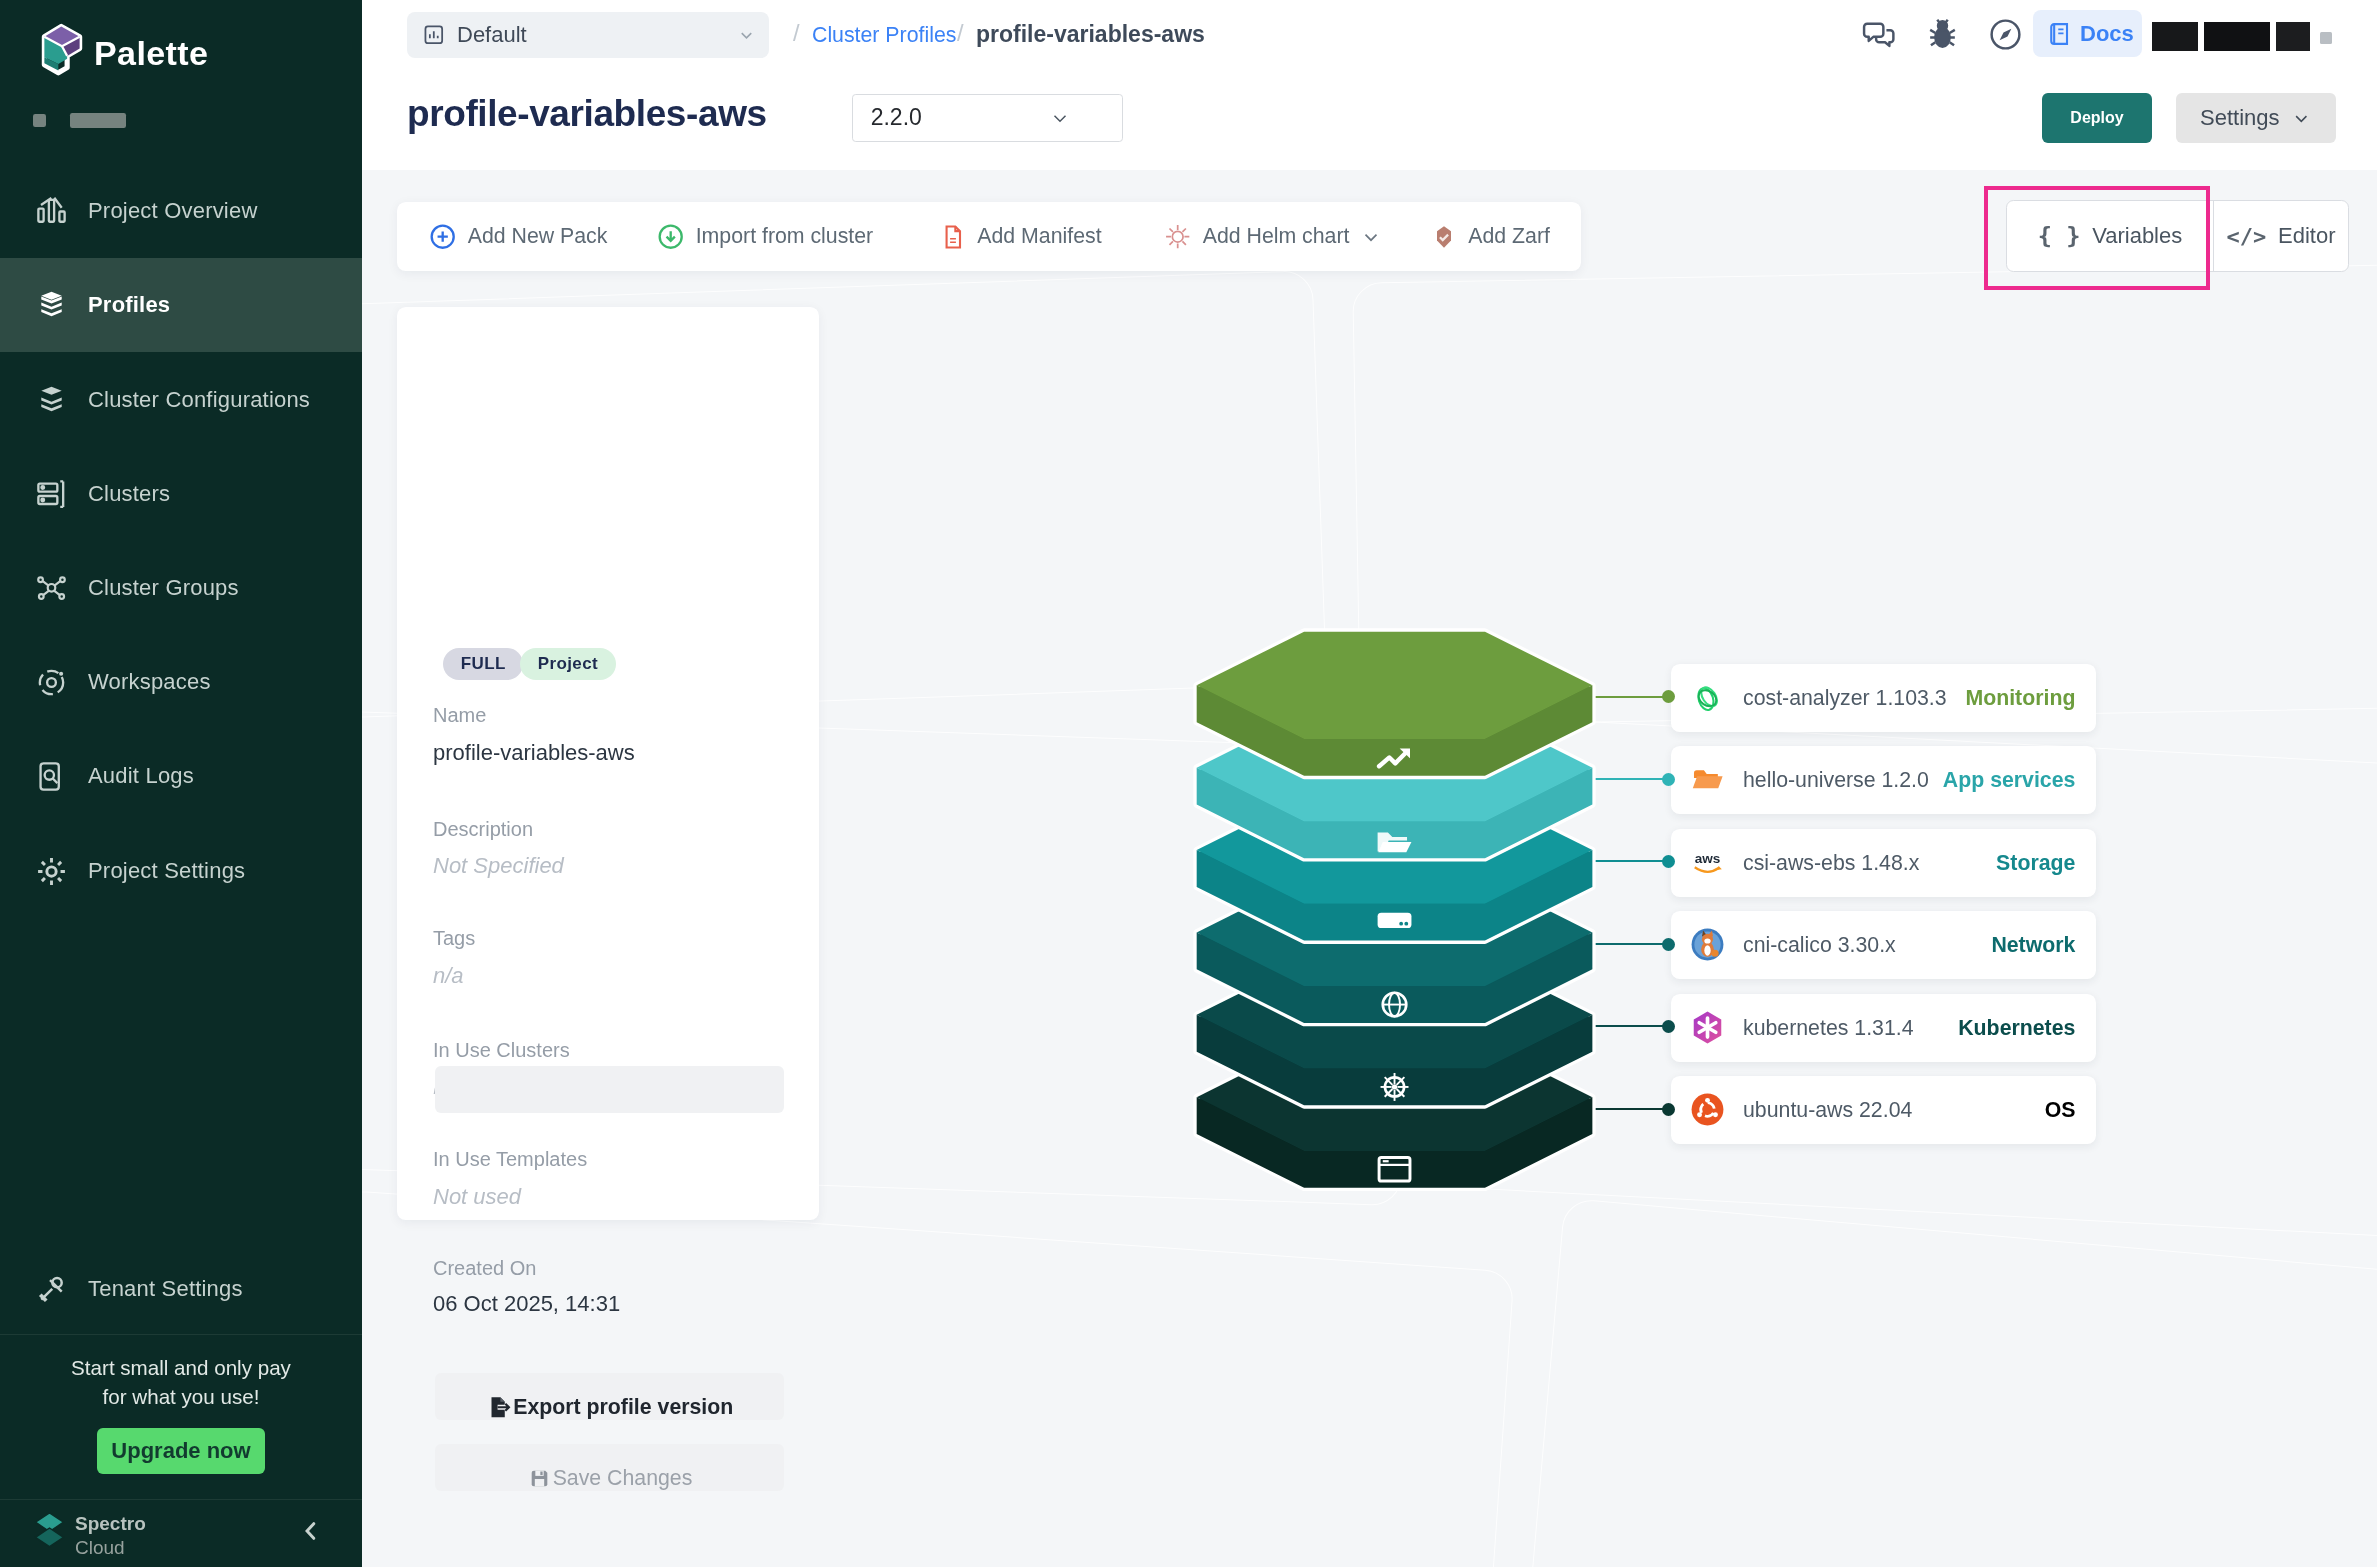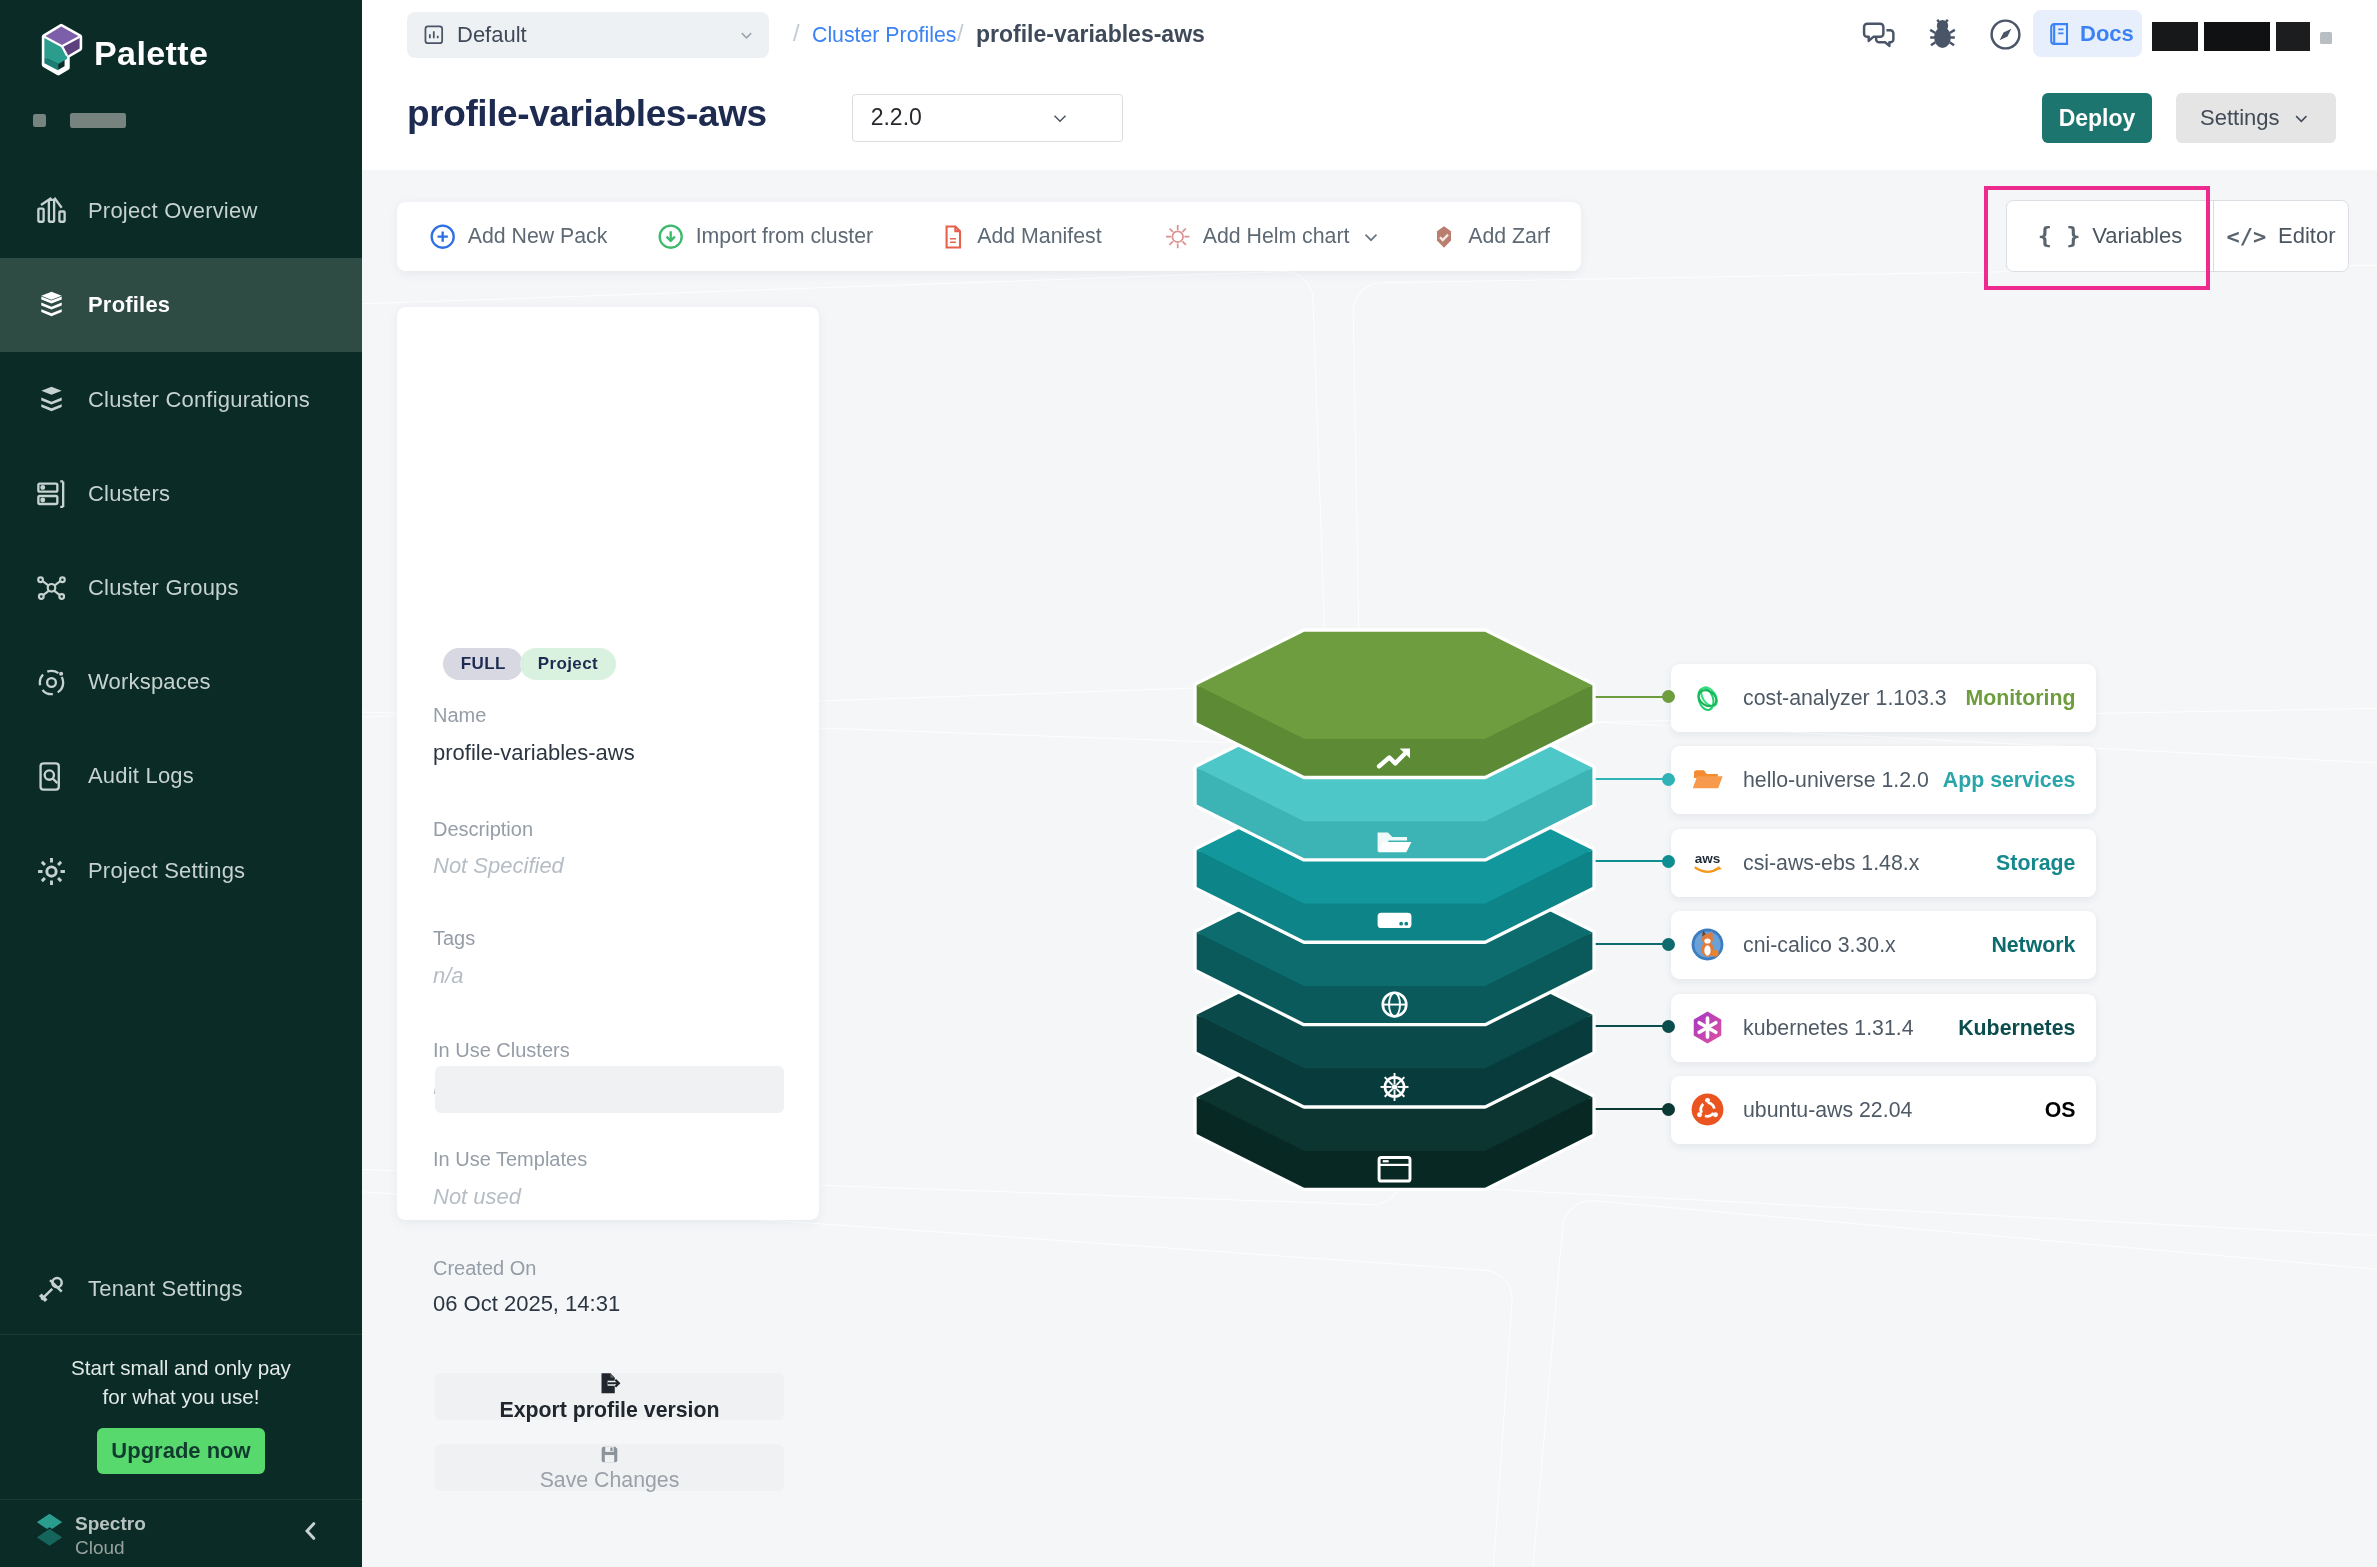--- a/index.html
+++ b/index.html
@@ -24,21 +24,21 @@
   .bggrid{position:absolute;border:1.5px solid rgba(255,255,255,.8);border-radius:29.4px;}
   .card{position:absolute;background:#fff;border-radius:8.8px;box-shadow:0 2.9px 10.3px rgba(25,40,60,.06);}
   .toolitem{position:absolute;display:flex;align-items:center;gap:10.3px;cursor:pointer;}
   .toolitem .tlabel{font-size:21.3px;color:#5d6974;}
   .flabel{position:absolute;left:433px;font-size:20px;color:#959da7;}
   .fvalue{position:absolute;left:433px;font-size:22px;color:#2c3642;}
   .fempty{position:absolute;left:433px;font-size:22px;color:#b7bdc5;font-style:italic;}
   .badge{position:absolute;top:341px;height:32px;display:flex;align-items:center;padding:0 17.7px;
     border-radius:16px;font-size:17px;font-weight:700;color:#1e2b50;letter-spacing:0.4px;}
   .cardbtn{position:absolute;left:434px;width:349px;height:47px;background:#f0f1f3;border-radius:5.9px;
-    display:flex;align-items:center;justify-content:center;gap:1px;cursor:pointer;flex-direction:column;}
+    display:flex;align-items:flex-end;justify-content:center;gap:1px;cursor:pointer;}
   .packcard{position:absolute;left:1671px;width:425px;height:68px;background:#fff;border-radius:8.8px;
     box-shadow:0 2.9px 8.8px rgba(25,40,60,.07);display:flex;align-items:center;cursor:pointer;z-index:3;}
   .packname{position:absolute;left:72px;font-size:21.3px;color:#4e5a66;}
   .packcat{position:absolute;right:20.6px;font-size:21.3px;font-weight:600;}
   .connector{position:absolute;height:2.2px;z-index:1;}
   .condot{position:absolute;width:13.2px;height:13.2px;border-radius:50%;z-index:4;}
   .segbtn{display:flex;align-items:center;justify-content:center;gap:11.8px;cursor:pointer;
     font-size:22px;color:#4a5560;height:100%;}
   .mono{font-family:"DejaVu Sans Mono",monospace;font-weight:700;color:#5a646e;}
 </style>
@@ -246,21 +246,21 @@
   <div class="abs" style="left:45px;top:93px;font-size:37px;font-weight:700;color:var(--title_navy,#1e2b50);letter-spacing:-0.4px;">profile-variables-aws</div>
   <div class="abs" style="left:490px;top:94px;width:237px;height:46px;background:#fff;border:1.5px solid #d9dce0;border-radius:3.7px;cursor:pointer;padding-left:32px;">
     <span class="abs" style="left:17.7px;top:8.8px;font-size:23px;color:#26292e;">2.2.0</span>
     <span class="abs" style="left:196px;top:11.8px;">
       <svg viewBox="0 0 24 24" width="22" height="22" fill="none" stroke="#4a5560" stroke-width="1.6">
           <path d="M6,9.5 l6,6 6,-6"></path>
         </svg>
       </span>
   </div>
   <div class="abs btn" style="left:1680px;top:93px;width:110px;height:50px;background:var(--deploy,#1d756f);
-       font-size:23px;font-weight:600;color:#fff;">Deploy</div>
+       font-size:16px;font-weight:600;color:#fff;">Deploy</div>
   <div class="abs btn" style="left:1814px;top:93px;width:160px;height:50px;background:#e5e5e5;gap:11.8px;">
     <span style="font-size:22px;color:#414b57;">Settings</span>
     <span>
       <svg viewBox="0 0 24 24" width="20.6" height="20.6" fill="none" stroke="#414b57" stroke-width="1.8">
           <path d="M6,9.5 l6,6 6,-6"></path>
         </svg>
       </span>
   </div>
 </div>
 

